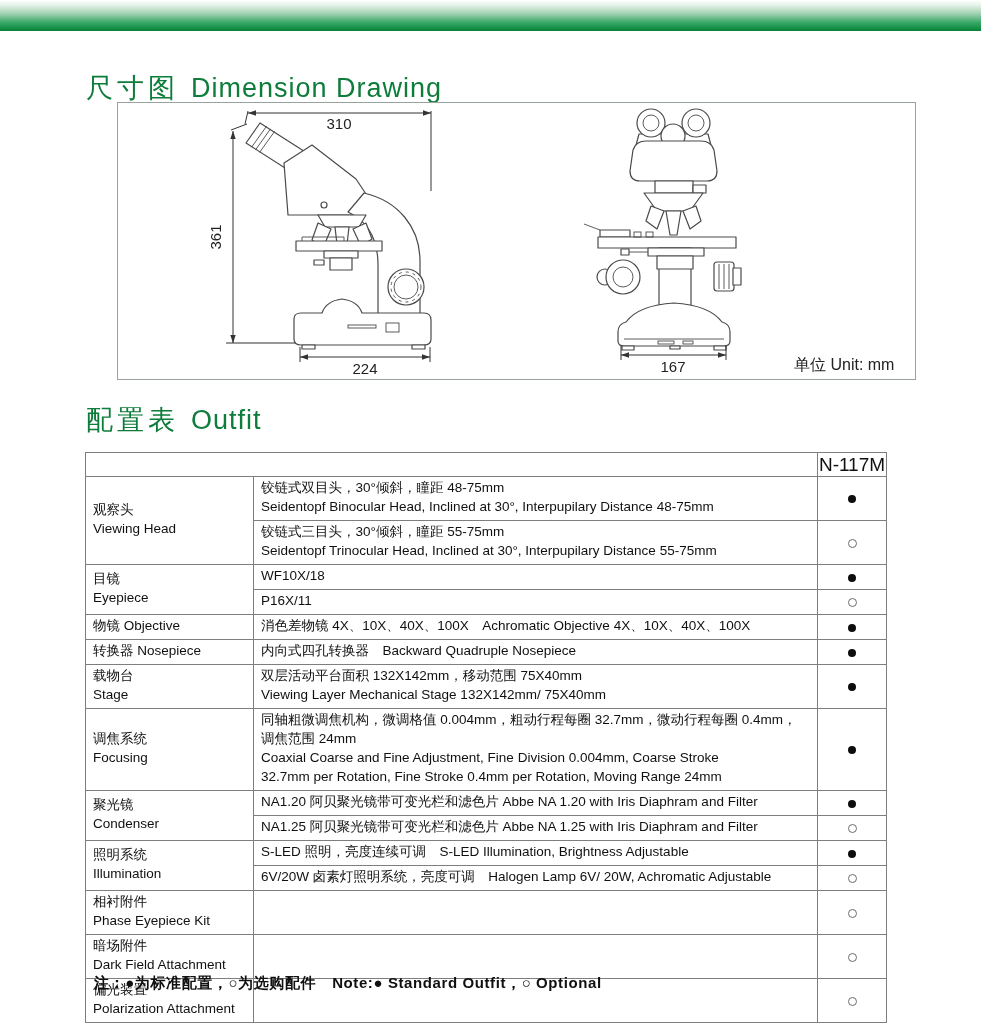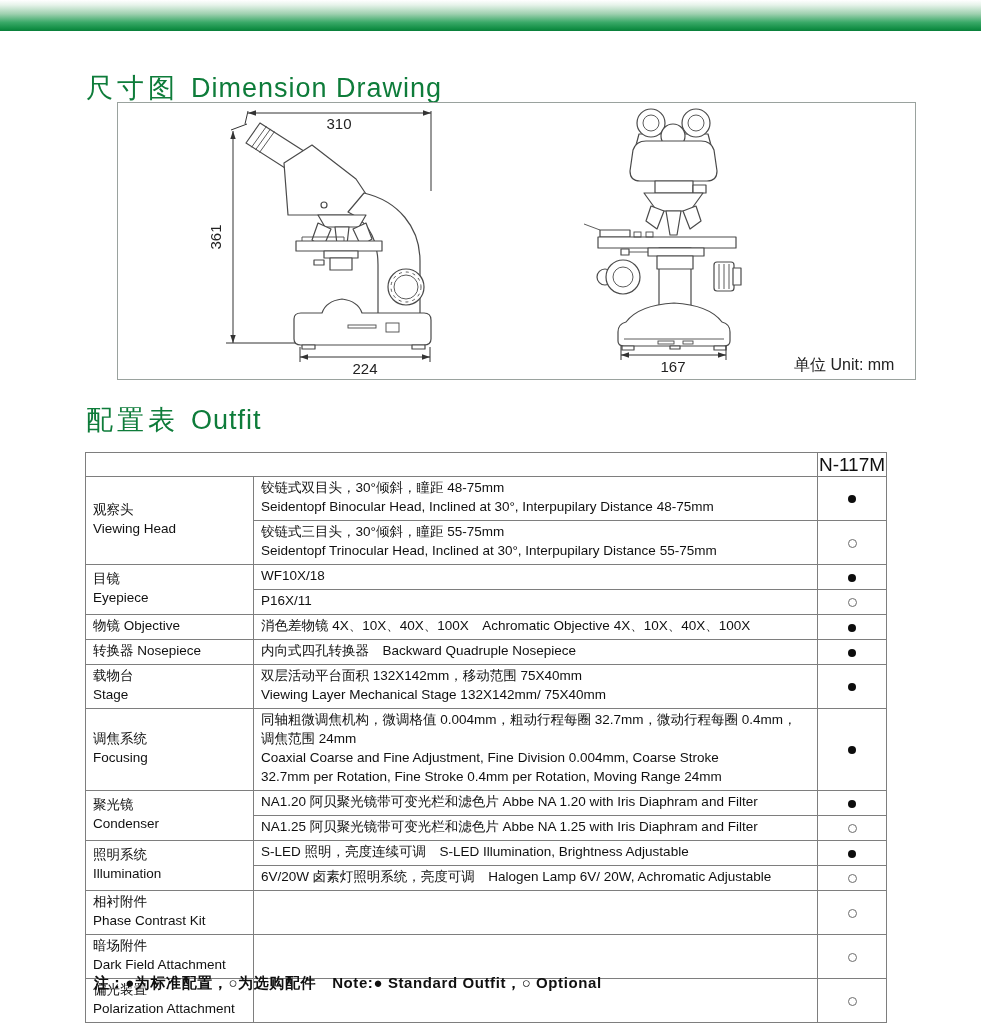--- a/index.html
+++ b/index.html
@@ -294,21 +294,21 @@
       </tr>
       <tr style="height: 20px;">
         <td>
           <div>6V/20W 卤素灯照明系统，亮度可调　Halogen Lamp 6V/ 20W, Achromatic Adjustable</div>
         </td>
         <td class="mark"><span class="dot dot-empty"></span></td>
       </tr>
       <tr style="height: 40px;">
         <td rowspan="1">
           <div>相衬附件</div>
-          <div>Phase Contrast Kit</div>
+          <div>Phase Eyepiece Kit</div>
         </td>
         <td></td>
         <td class="mark"><span class="dot dot-empty"></span></td>
       </tr>
       <tr style="height: 40px;">
         <td rowspan="1">
           <div>暗场附件</div>
           <div>Dark Field Attachment</div>
         </td>
         <td></td>

